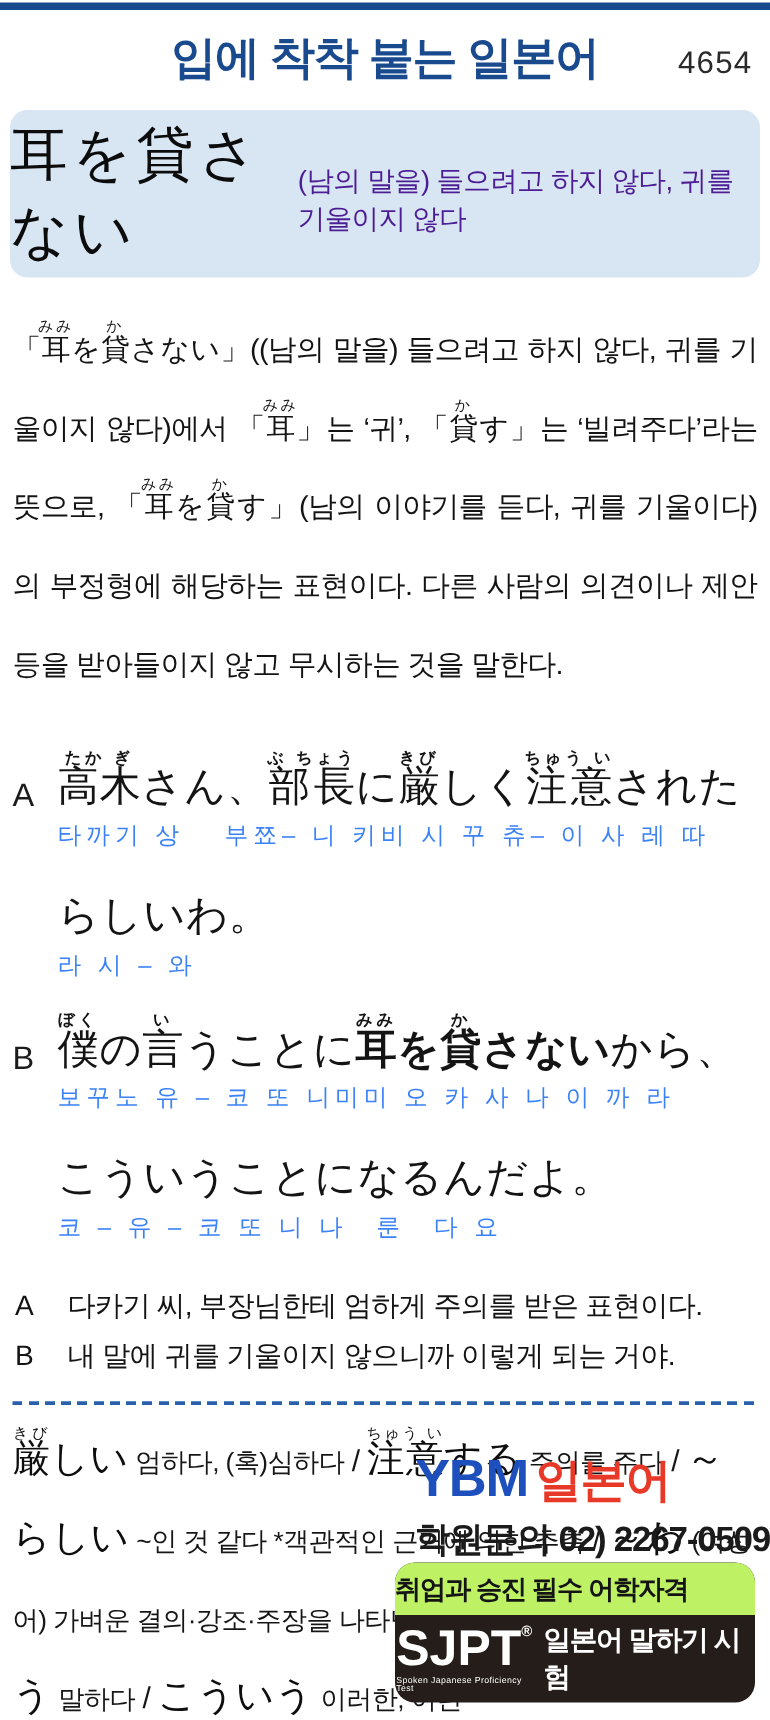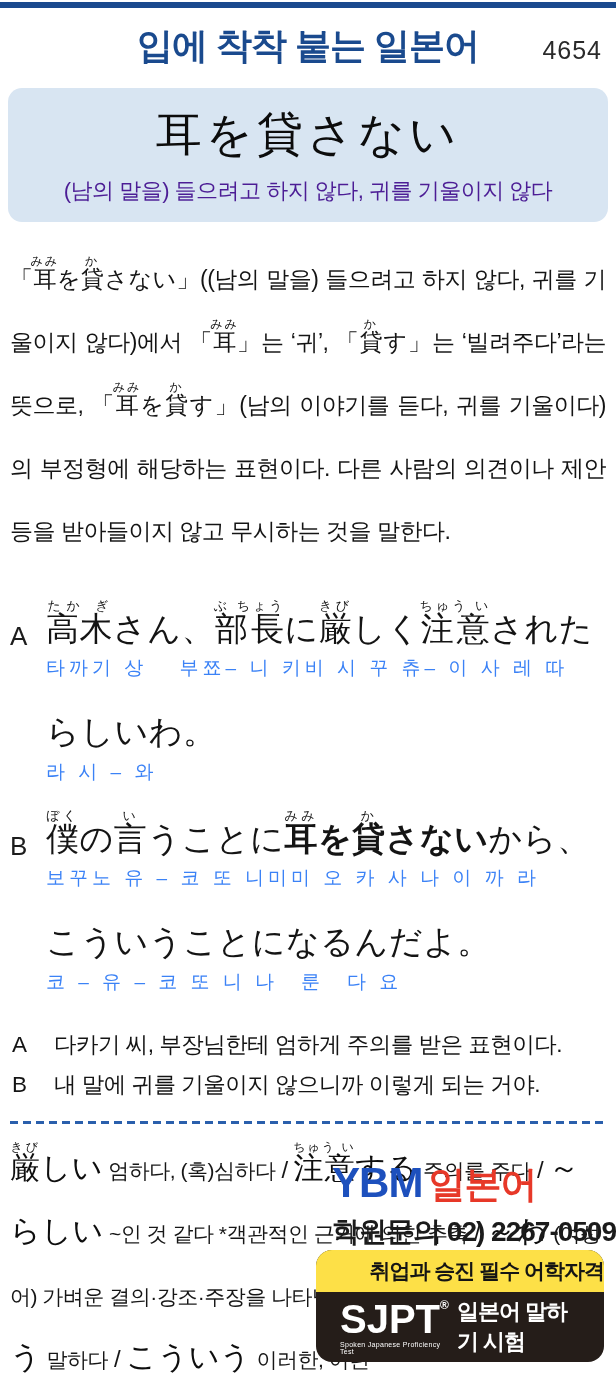--- a/index.html
+++ b/index.html
@@ -7,35 +7,35 @@
   body { height:1376px; overflow:hidden; position:relative; }
 
   
   .topbar { height:6px; background:#1a4a8e; margin-top:2px; }
   .header { position:relative; height:76px; display:flex; align-items:center; justify-content:center; }
   .header-title { color:#1a4a8e; font-size:36px; font-weight:800; letter-spacing:-1px; }
   .page-number { position:absolute; right:14px; top:28px; font-size:25px; color:#2a2a2a; letter-spacing:1px; }
 
   
   .phrase-box { margin:4px 8px 0 8px; background:#d8e5f2; border-radius:14px; height:134px;
-                display:flex; flex-direction:column; align-items:center; justify-content:center; }
+                display:flex; flex-direction:row; align-items:center; justify-content:center; }
   .phrase-jp { font-family:"DejaVu Serif", serif; font-size:46px; color:#0c0c0c; letter-spacing:4px; }
   .phrase-kr { margin-top:10px; font-size:22px; color:#4c1d95; letter-spacing:-0.5px; }
 
   
   .explain { margin:26px 10px 0 10px; font-size:23px; line-height:63px; text-align:justify; color:#141414; letter-spacing:-0.5px; }
   .explain ruby rt { font-size:12px; letter-spacing:2px; color:#141414; }
 
   
   .dialog { margin:36px 10px 0 10px; }
   .drow { display:flex; margin-bottom:24px; }
   .dlabel { width:36px; font-size:26px; color:#1c1c1c; padding-top:22px; flex-shrink:0; }
   .dcontent { flex:1; }
   .jline { font-size:33px; color:#141414; letter-spacing:0.5px; line-height:1.62; white-space:nowrap; }
-  .jline ruby rt { font-size:13px; letter-spacing:3px; font-weight:400; }
+  .jline ruby rt { font-size:13px; letter-spacing:3px; font-weight:700;text-align:center; }
   .jline b { font-weight:800; }
   .pron { font-size:19px; color:#3b82f6; letter-spacing:4px; margin-top:0px; }
 
   
   .trans { margin:30px 10px 0 12px; }
   .trow { display:flex; font-size:22.5px; line-height:40px; letter-spacing:-0.5px; color:#141414; }
   .tlabel { width:42px; flex-shrink:0; }
 
   
   .divider { margin:16px 10px 0 10px; height:3px;
@@ -49,23 +49,23 @@
 
   
   .footer { position:absolute; left:0; bottom:14px; width:616px; display:flex; justify-content:space-between; align-items:flex-end;flex-direction:column; }
   .foot-left { padding-left:14px; }
   .brand { display:flex; align-items:baseline; margin-bottom:4px; }
   .brand-name { color:#1d50bd; font-size:42px; font-weight:800; letter-spacing:-1px; }
   .brand-suffix { color:#e73828; font-size:37px; font-weight:700; margin-left:6px; letter-spacing:-1px; }
   .contact { font-size:28px; font-weight:700; color:#1b1b1b; line-height:36px; letter-spacing:-1px; }
 
   .badge { width:288px; margin-right:12px; border-radius:16px; overflow:hidden; background:#251d19; }
-  .badge-band { background:#fde047; height:42px; display:flex; align-items:center; justify-content:flex-end; }
+  .badge-band { background:#bef264; height:42px; display:flex; align-items:center; justify-content:flex-start; }
   .badge-tagline { font-size:21px; font-weight:700; color:#141414; letter-spacing:-1px; }
-  .badge-body { height:70px; display:flex; align-items:center; justify-content:center; padding:0 24px; }
+  .badge-body { height:70px; display:flex; align-items:center; justify-content:center; padding:0 1px; }
   .badge-logo-wrap { display:flex; flex-direction:column; align-items:flex-start; line-height:1; }
   .badge-logo { color:#fff; font-size:40px; font-weight:800; letter-spacing:0px; }
   .badge-reg { font-size:12px; vertical-align:top; }
   .badge-logo-sub { color:#fff; font-size:7px; margin-top:2px; letter-spacing:0.3px; }
   .badge-desc { color:#fff; font-size:22px; font-weight:700; margin-left:8px; letter-spacing:-1px; }
 </style>
 </head>
 <body>
 
 <div class="topbar"></div>

